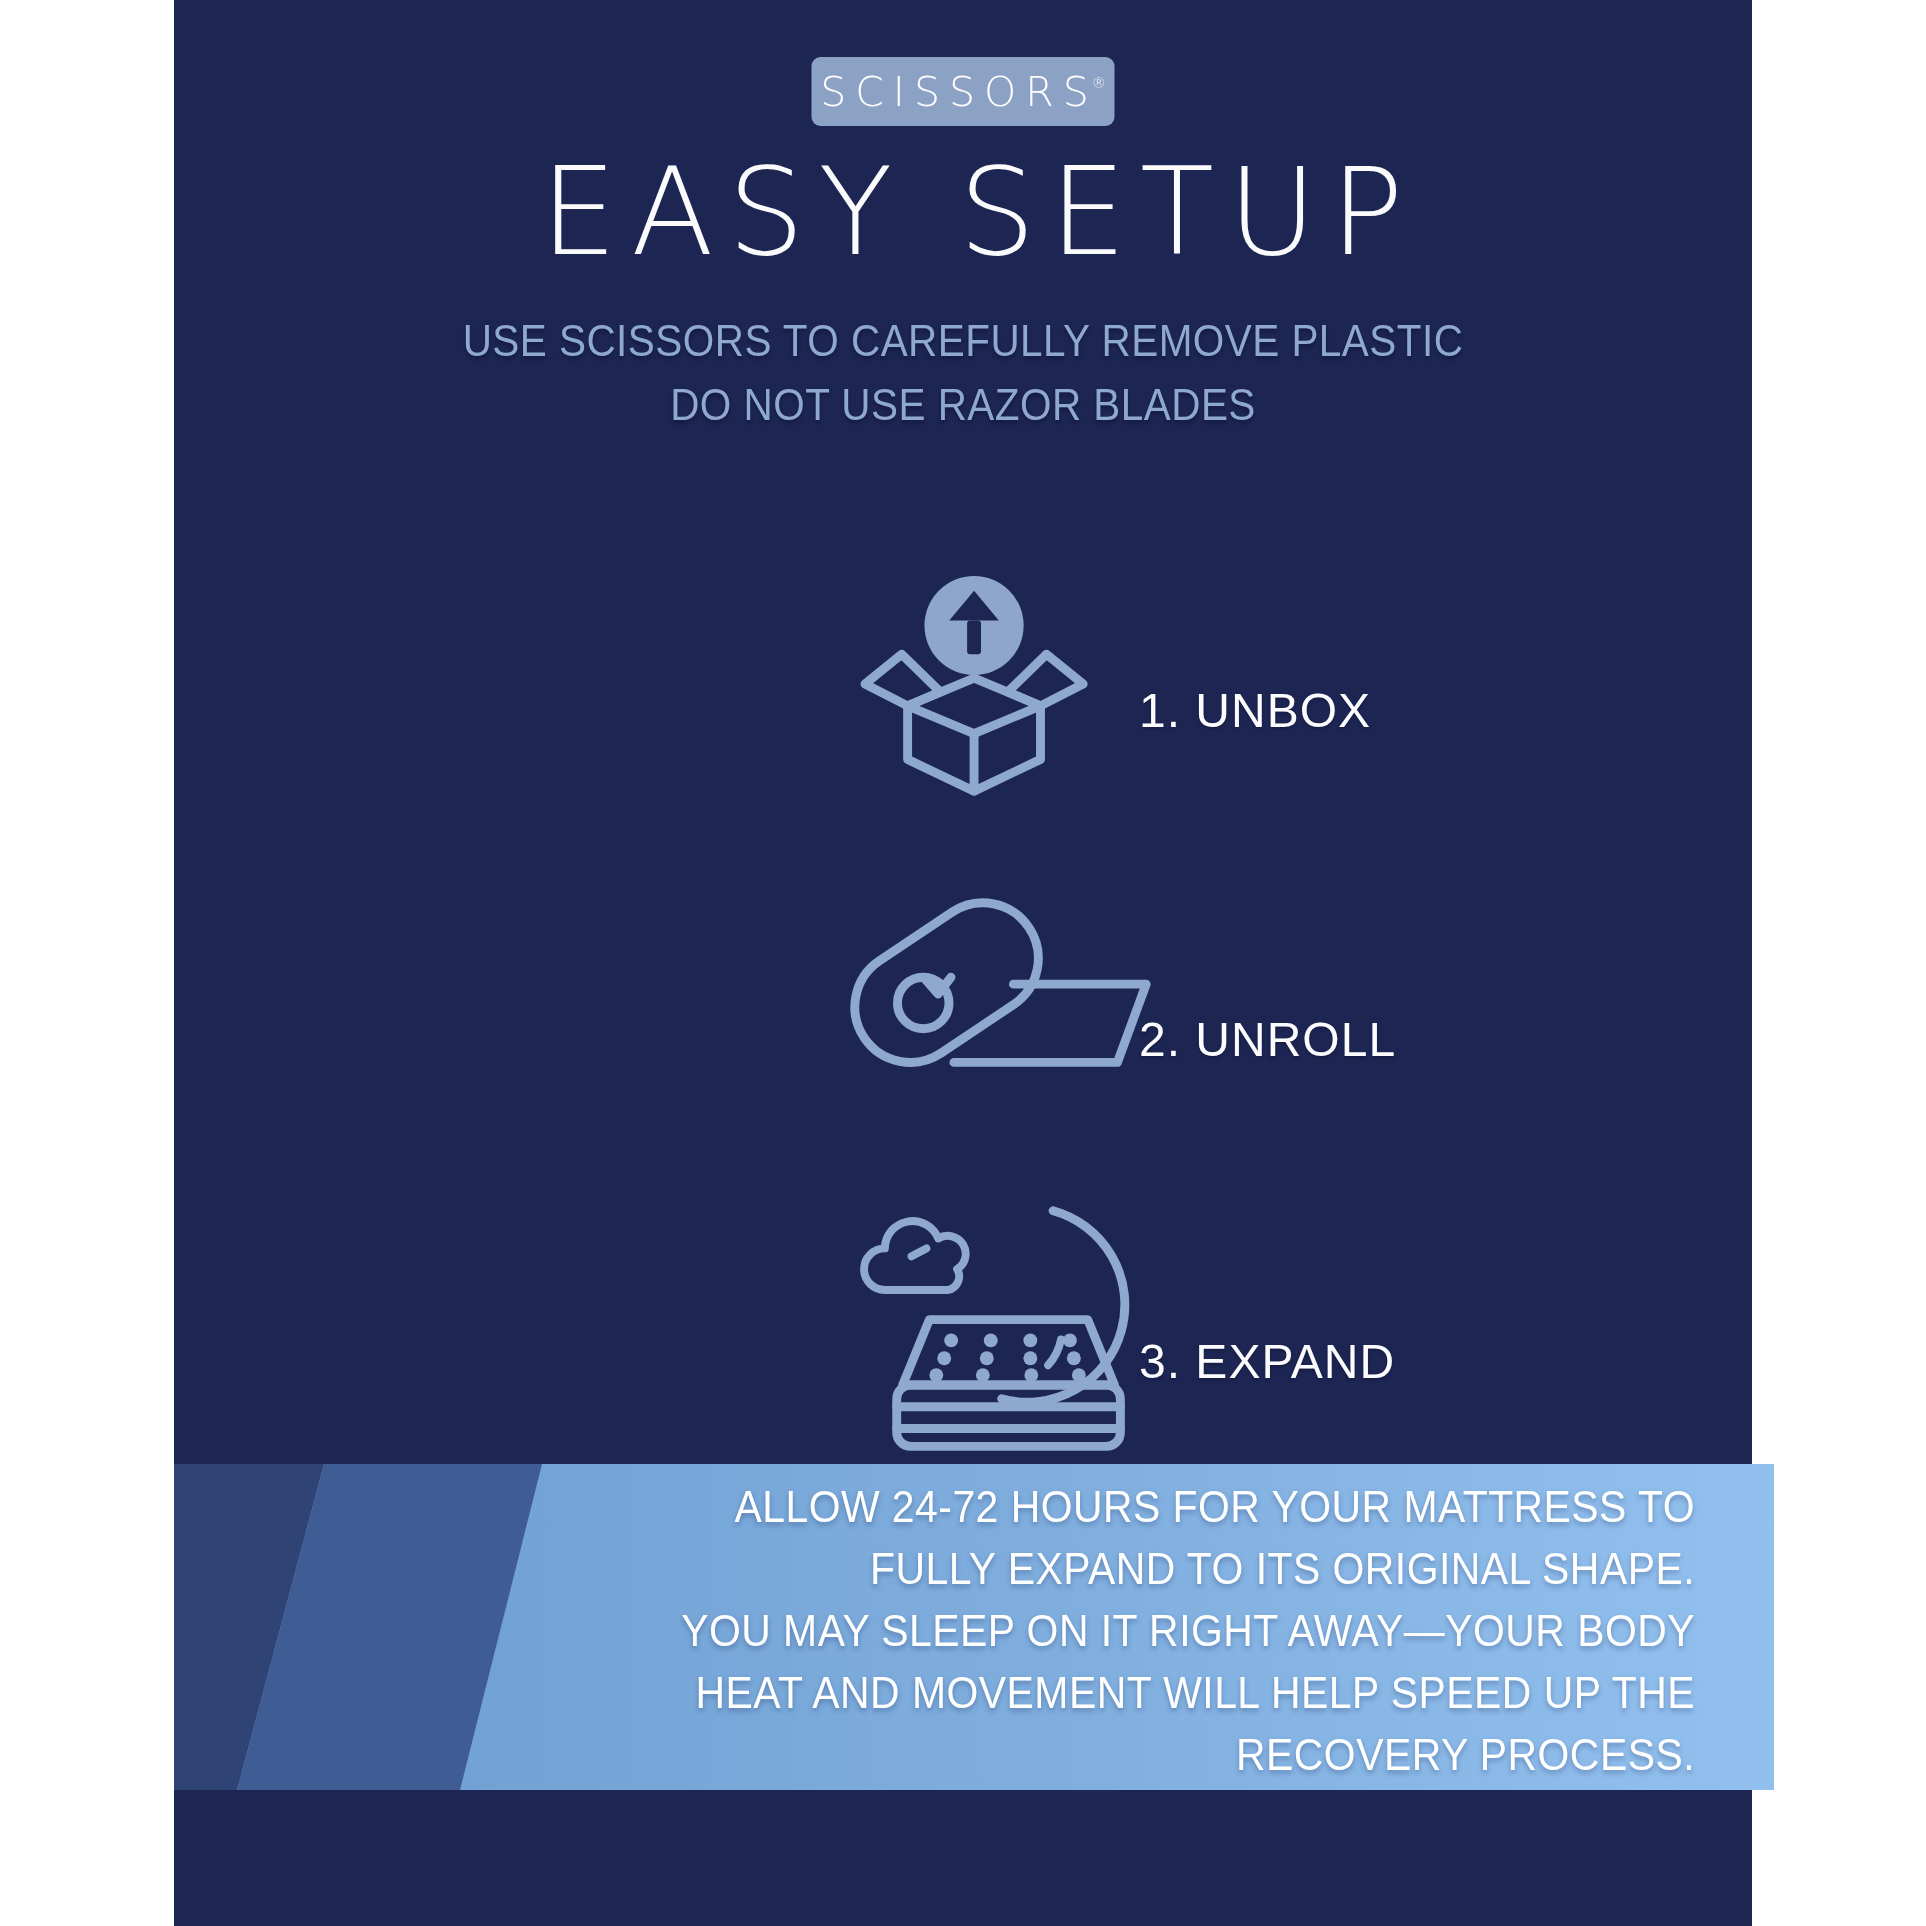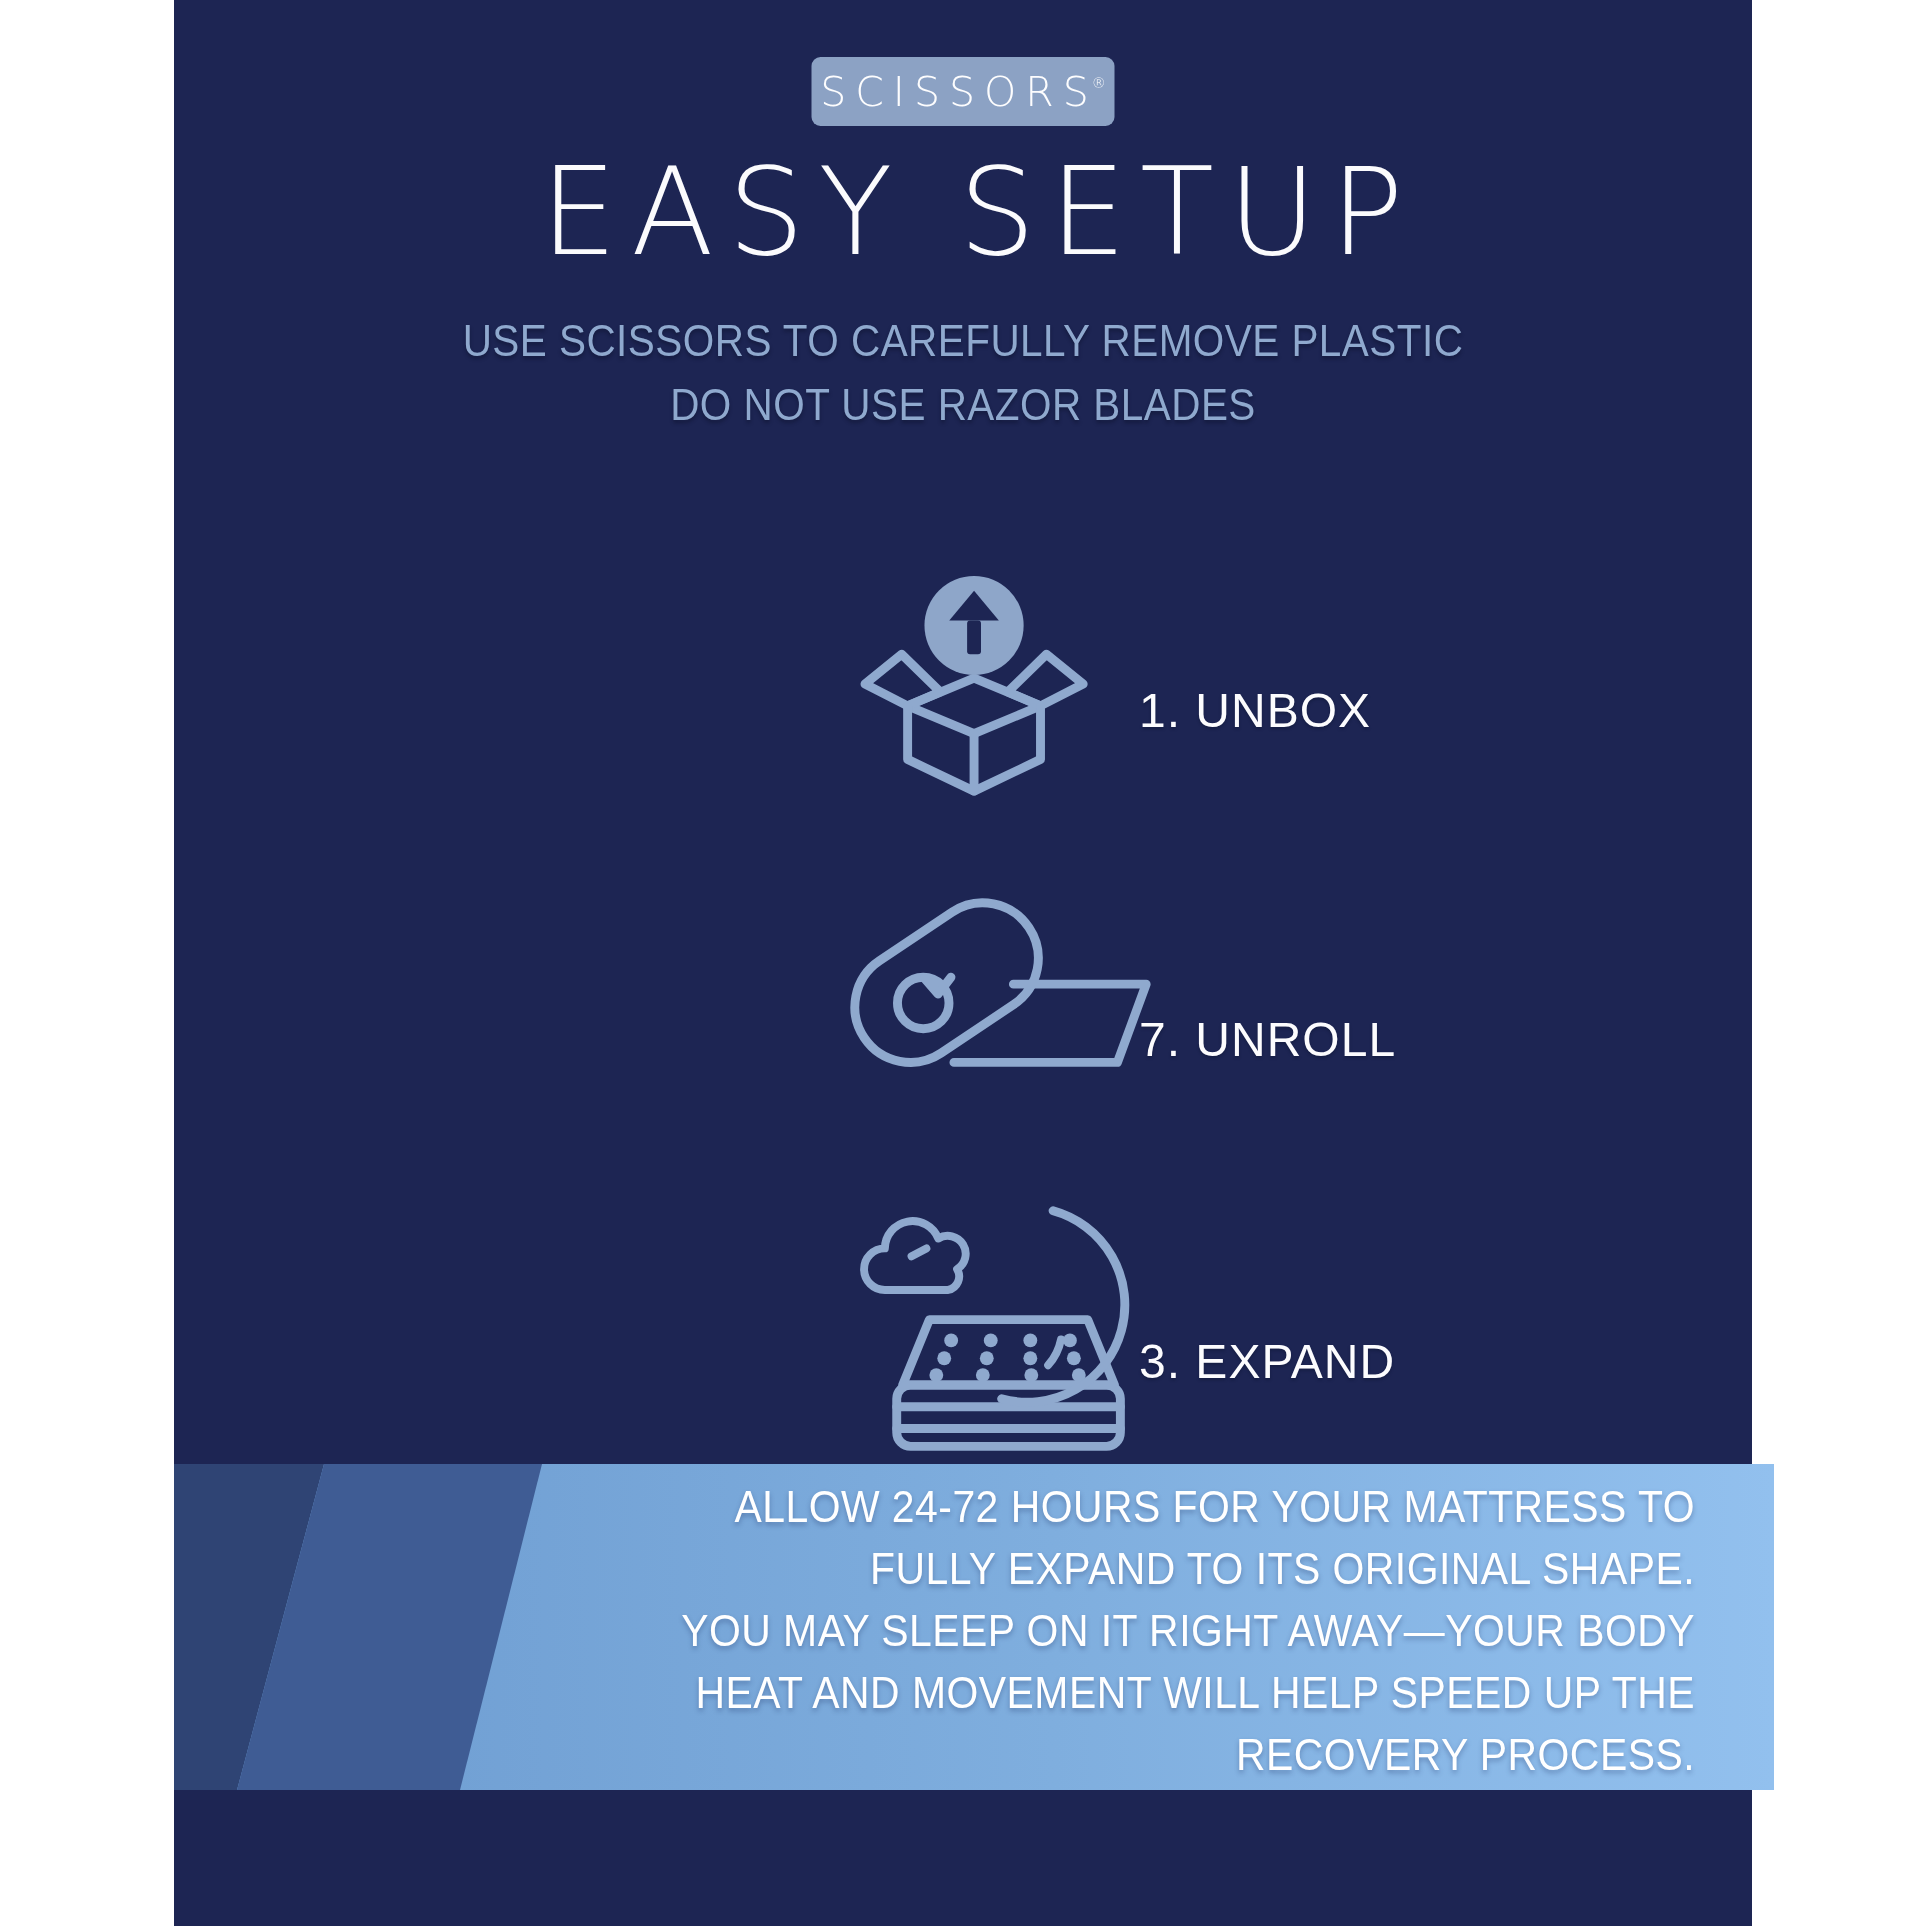--- a/index.html
+++ b/index.html
@@ -119,21 +119,21 @@
       <g class="ic">
 
         <rect x="26" y="63" width="200" height="112" rx="56" transform="rotate(-33.8 82 119)"></rect>
 
         <circle cx="95" cy="115" r="26"></circle>
         <path d="M96,90 l14,16 l13,-17"></path>
 
         <path d="M186,96 H320 L291,175 H126"></path>
       </g>
     </svg>
-    <div id="label-step2" class="step-label">7. UNROLL</div>
+    <div id="label-step2" class="step-label">2. UNROLL</div>
 
     <svg id="icon-expand" class="step-icon" width="317" height="287" viewBox="0 0 320 290">
 
       <g class="ic-thin">
         <path d="M30,100 a21,21 0 0 1 0,-42 a28,28 0 0 1 54,-10 a18,18 0 0 1 19,31 a14,14 0 0 1 -9,21 z"></path>
         <path d="M57,66 l15,-8"></path>
       </g>
 
       <g>
         <path class="ic" d="M75,130 L235,130 L262,196 L48,196 Z"></path>

